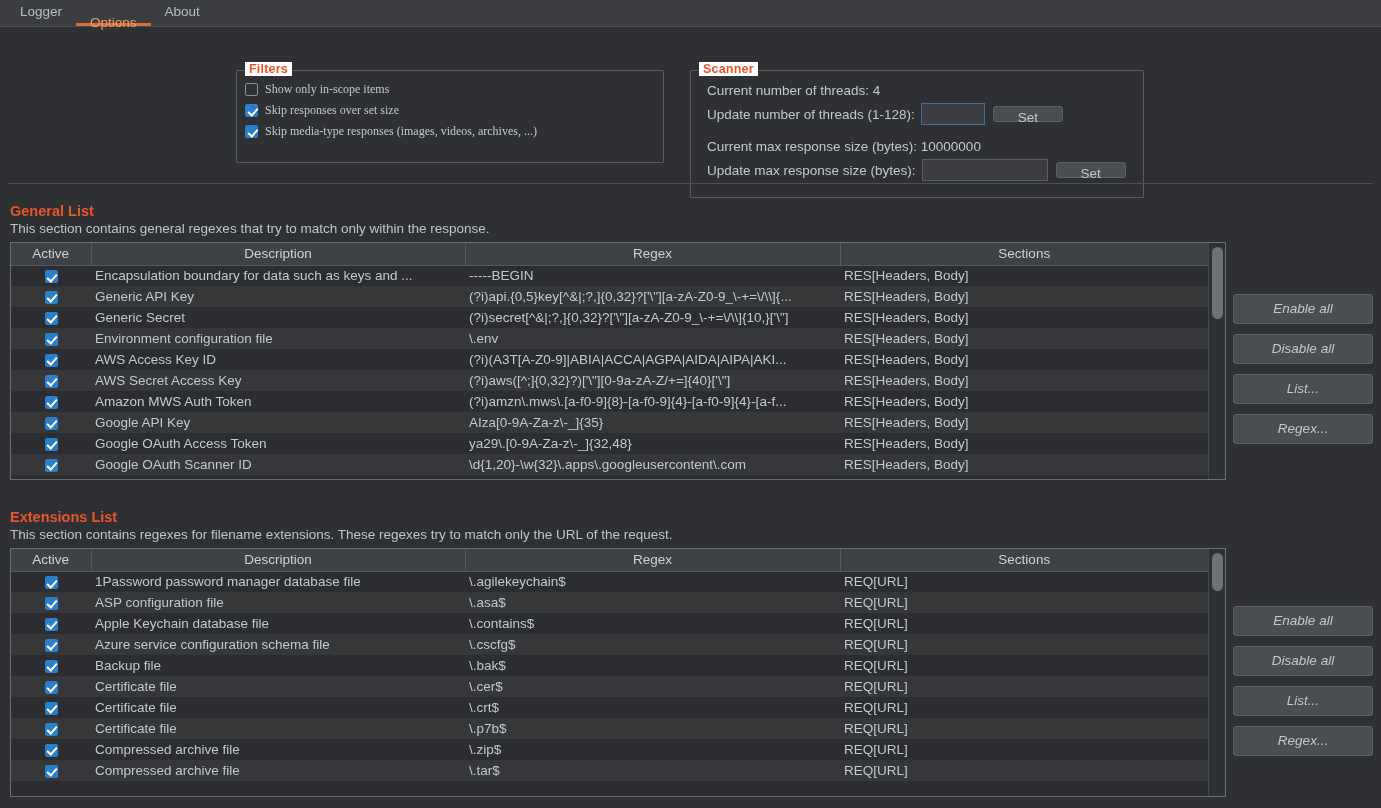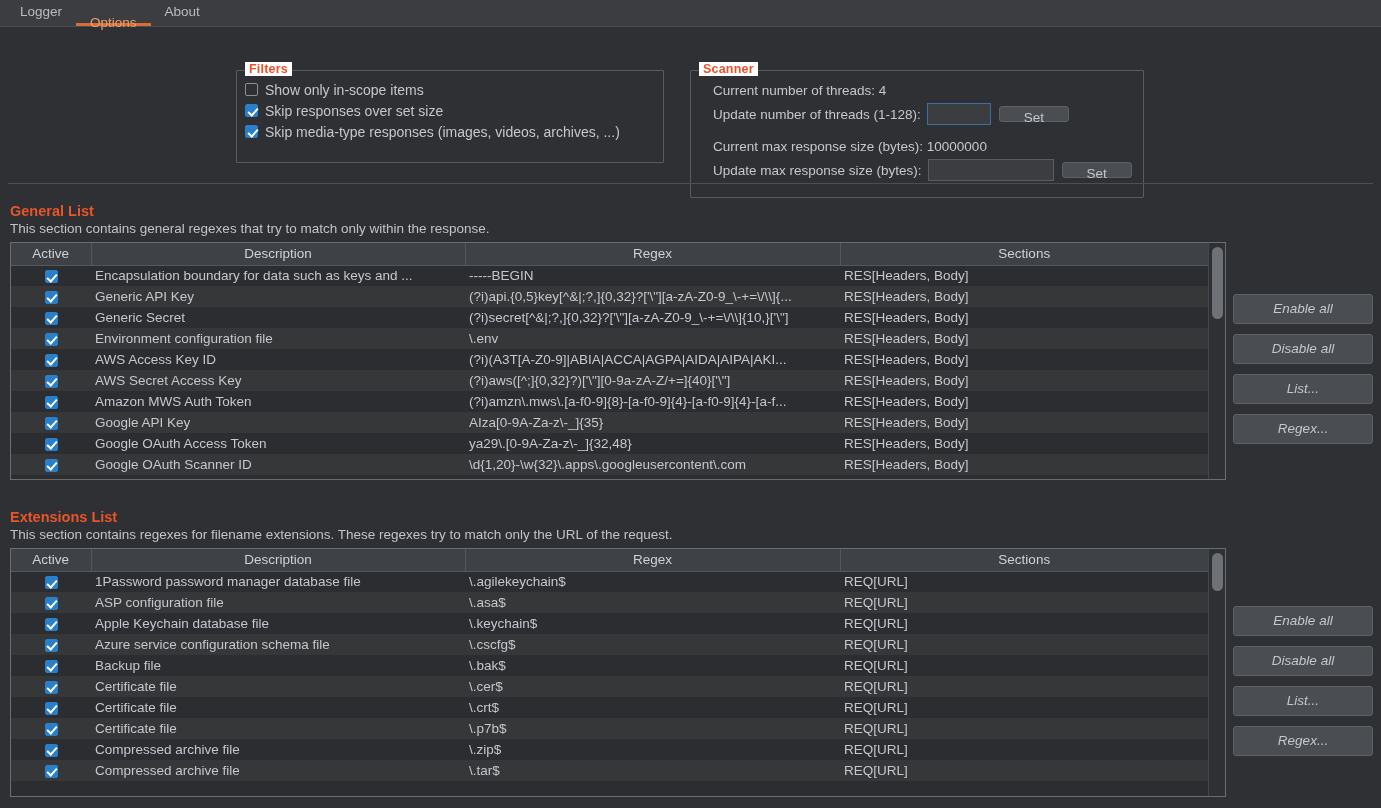--- a/index.html
+++ b/index.html
@@ -71,23 +71,23 @@
   }
   .cb.checked::after {
     content: "";
     position: absolute;
     left: 3.5px; top: 0.5px;
     width: 4px; height: 8px;
     border: solid #ffffff;
     border-width: 0 2px 2px 0;
     transform: rotate(42deg);
   }
-  .cb-label { font-size: 14px; color: #c3c8cd; white-space: nowrap; }
-
-  .sc-row { display: flex; align-items: center; height: 24px; margin-left: 22px; }
+  .cb-label { font-size: 12px; color: #c3c8cd; white-space: nowrap; font-family: Liberation Serif, serif; }
+
+  .sc-row { display: flex; align-items: center; height: 24px; margin-left: 16px; }
   .sc-label { font-size: 13.5px; color: #c3c8cd; white-space: nowrap; }
   .sc-gap { height: 8px; }
 
   input.txt {
     background: #3b3d40;
     border: 1px solid #5a5d60;
     color: #d5dadf;
     height: 22px;
     padding: 0 4px;
     font-family: "Liberation Sans", sans-serif;
@@ -388,21 +388,21 @@
             </tr>
             <tr>
               <td class="col-active"><span class="cb checked"></span></td>
               <td>ASP configuration file</td>
               <td>\.asa$</td>
               <td>REQ[URL]</td>
             </tr>
             <tr>
               <td class="col-active"><span class="cb checked"></span></td>
               <td>Apple Keychain database file</td>
-              <td>\.keychain$</td>
+              <td>\.contains$</td>
               <td>REQ[URL]</td>
             </tr>
             <tr>
               <td class="col-active"><span class="cb checked"></span></td>
               <td>Azure service configuration schema file</td>
               <td>\.cscfg$</td>
               <td>REQ[URL]</td>
             </tr>
             <tr>
               <td class="col-active"><span class="cb checked"></span></td>

